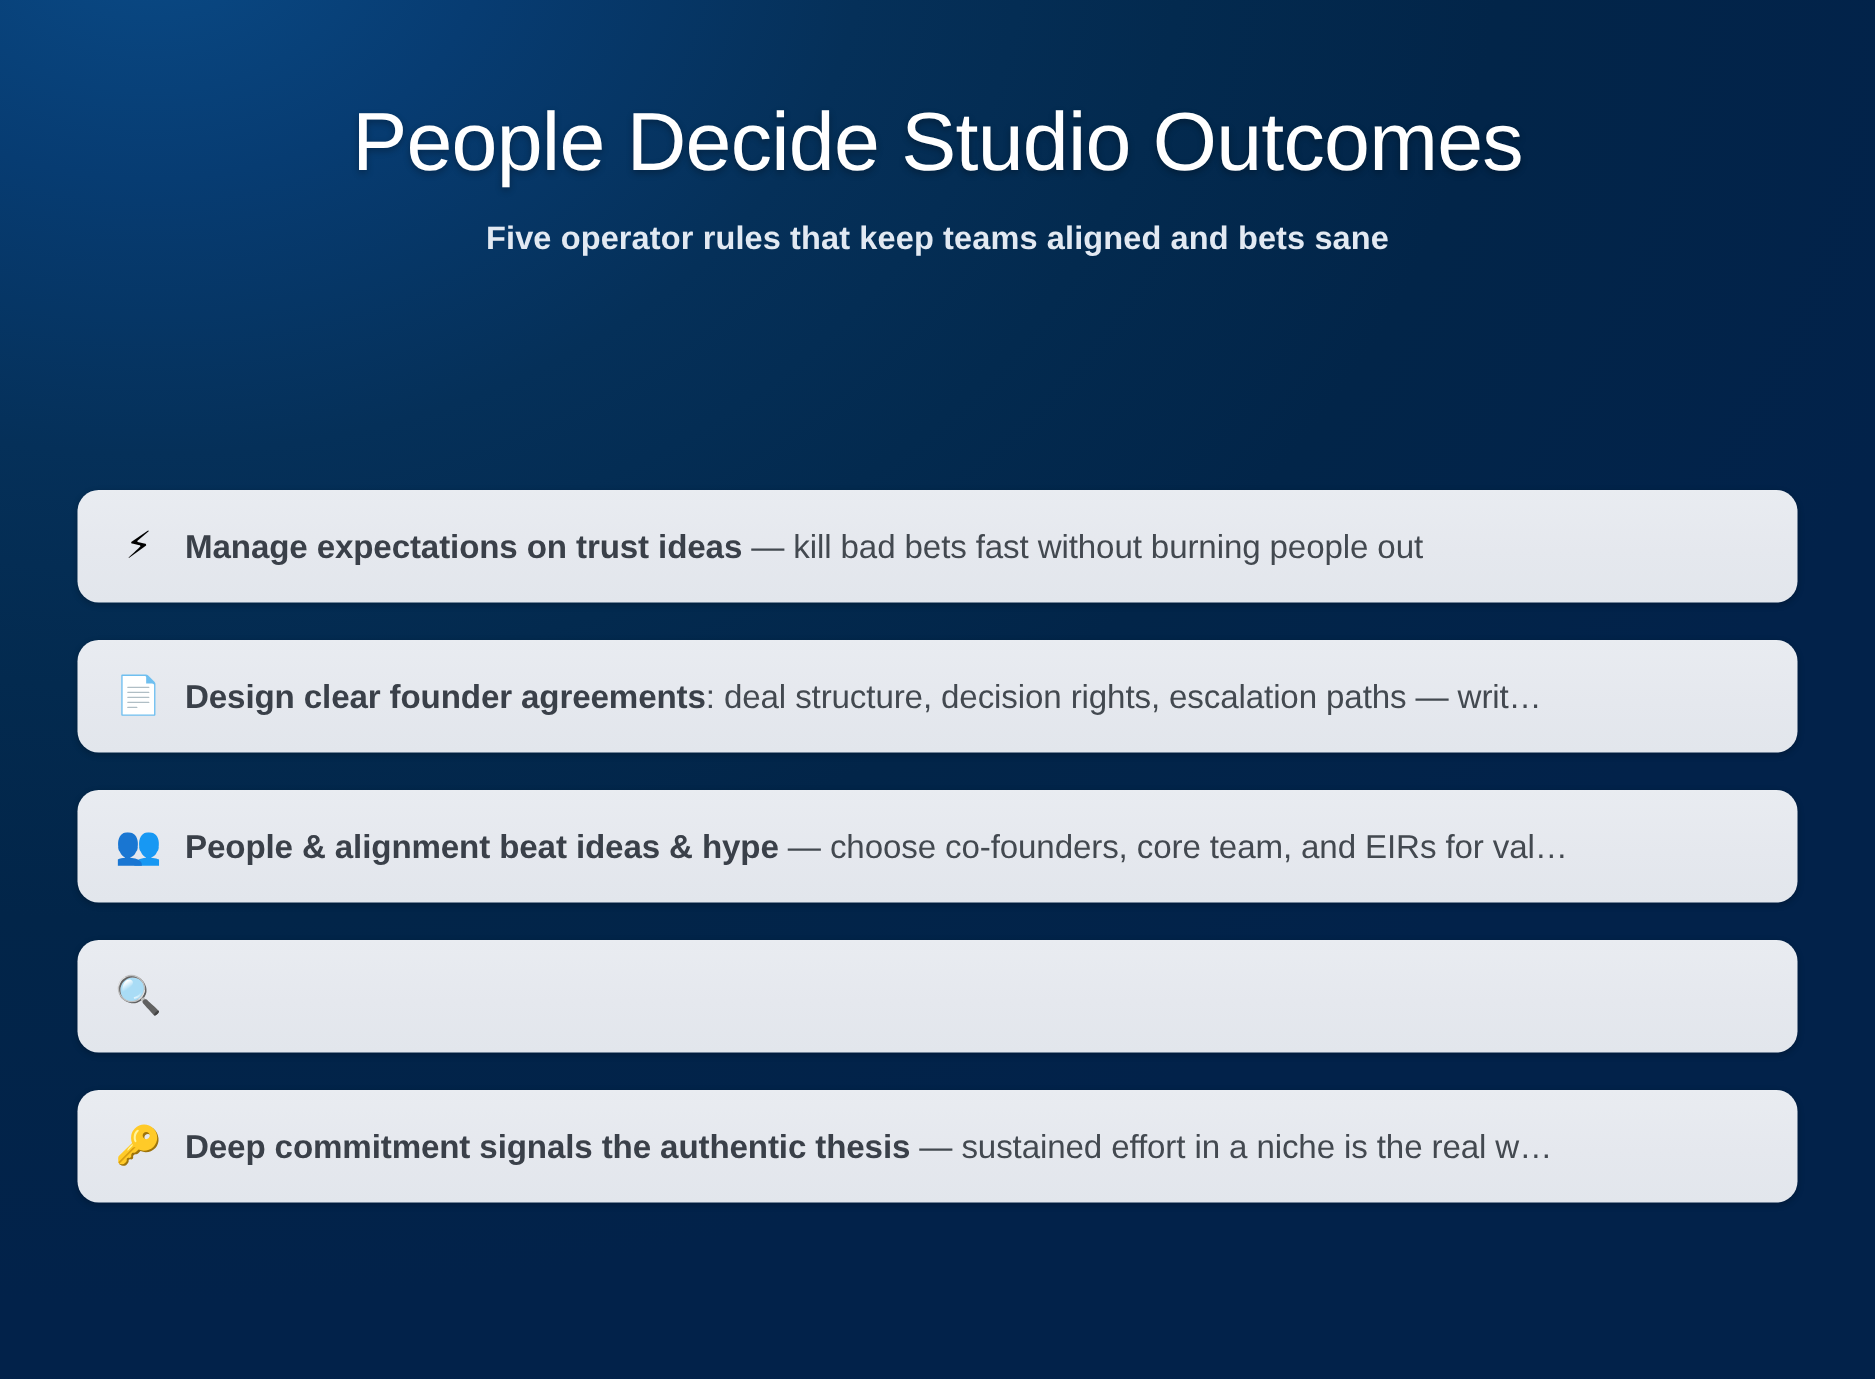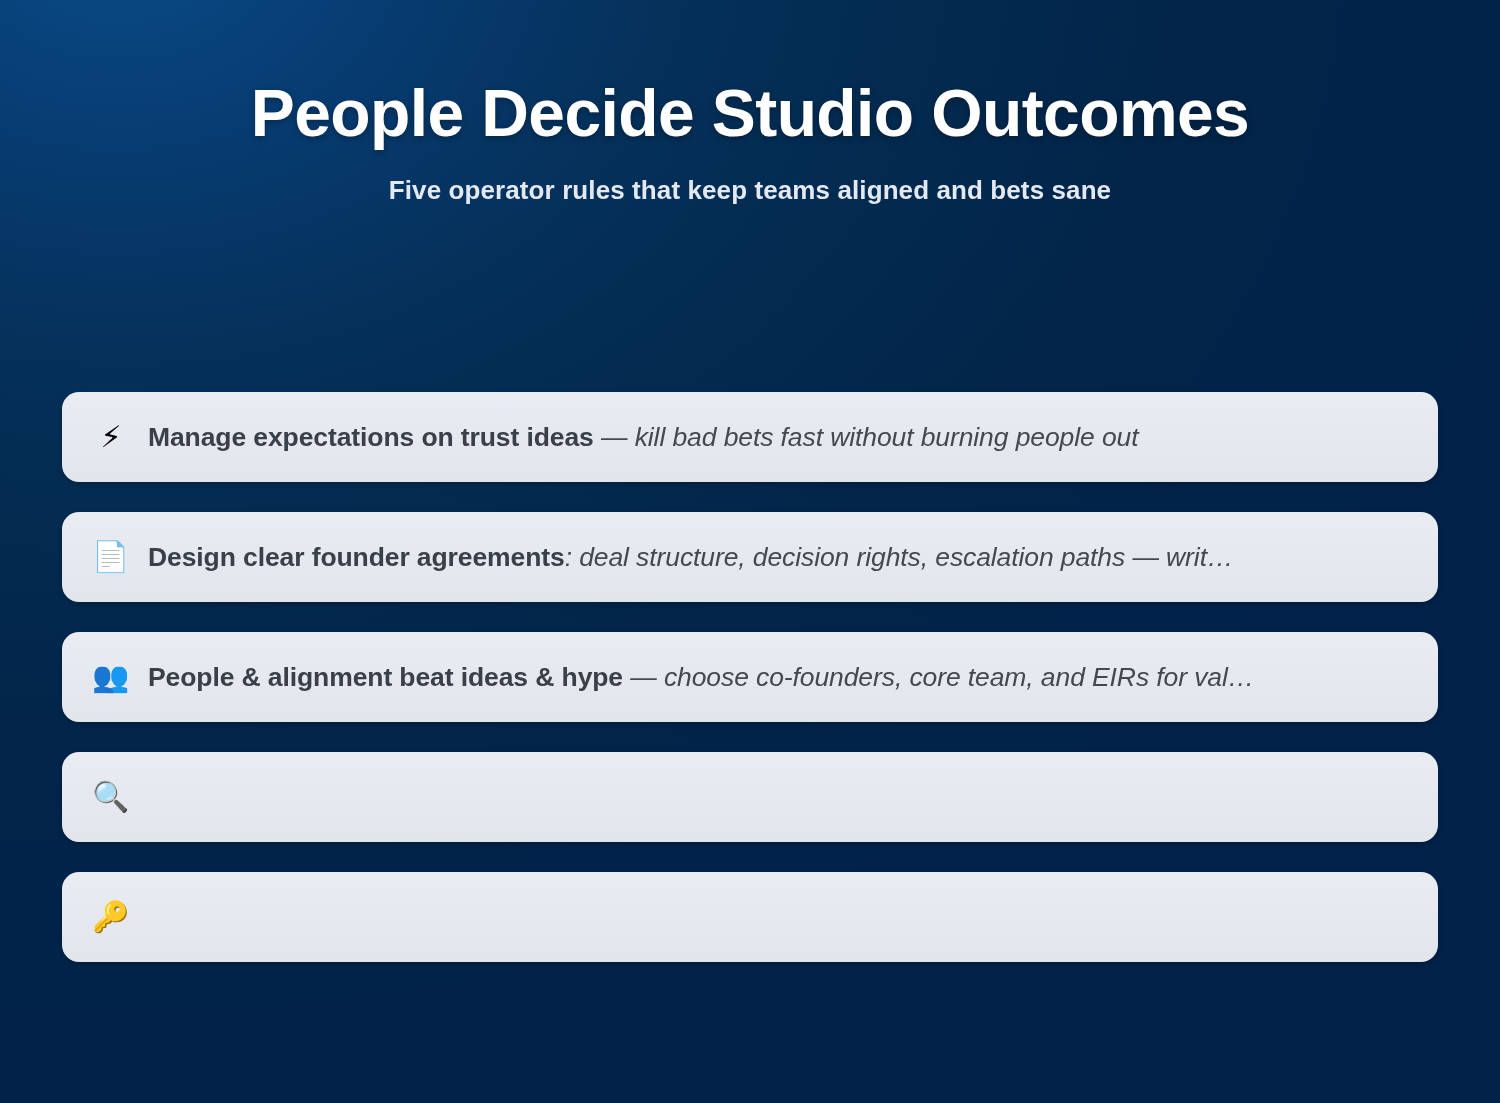--- a/index.html
+++ b/index.html
@@ -26,21 +26,21 @@
   }
 
   
   .header {
     padding-top: 78px;
     text-align: center;
   }
 
   .page-title {
     font-size: 66px;
-    font-weight: 700;
+    font-weight: 400;
     color: #ffffff;
     letter-spacing: -0.6px;
     line-height: 1.08;
     text-shadow: 0 2px 6px rgba(0,0,0,0.30);
   }
 
   .page-subtitle {
     margin-top: 26px;
     font-size: 26px;
     font-weight: 700;
@@ -92,21 +92,20 @@
   }
 
   .rule-text .lead {
     font-weight: 700;
     color: #3a4049;
   }
 
   .rule-text .rest {
     font-weight: 400;
     color: #434950;
-    font-style: italic;
   }
 </style>
 </head>
 <body>
 
 <div class="page">
 
   <div class="header">
     <h1 class="page-title">People Decide Studio Outcomes</h1>
     <p class="page-subtitle">Five operator rules that keep teams aligned and bets sane</p>
@@ -124,16 +123,17 @@
       </div>
       <div class="rule-card">
         <span class="rule-icon">👥</span>
         <div class="rule-text"><span class="lead">People &amp; alignment beat ideas &amp; hype</span><span class="rest"> — choose co-founders, core team, and EIRs for val…</span></div>
       </div>
       <div class="rule-card">
         <span class="rule-icon">🔍</span>
       </div>
       <div class="rule-card">
         <span class="rule-icon">🔑</span>
+        <div class="rule-text"><span class="lead">Deep commitment signals the authentic thesis</span><span class="rest"> — sustained effort in a niche is the real w…</span></div>
       </div>
     </div>
 
 </div>
 
 </body></html>

